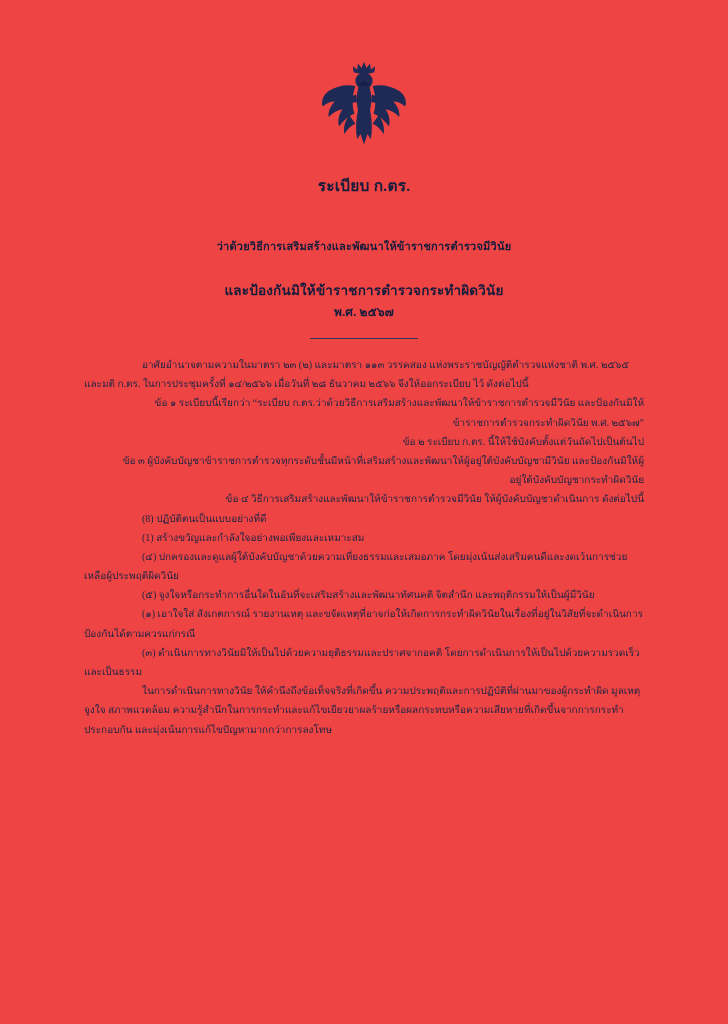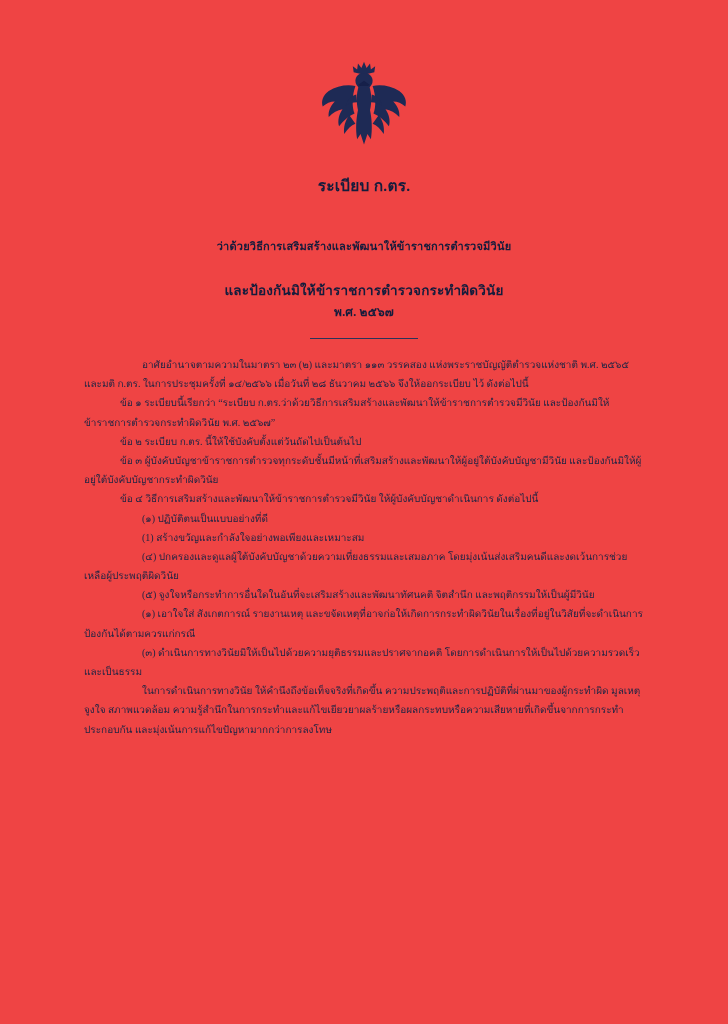--- a/index.html
+++ b/index.html
@@ -59,20 +59,21 @@
   }
   .p {
     margin: 0 0 0 0;
     text-indent: 0;
   }
   .p.indent-first {
     text-indent: 58px;
   }
   .p.item {
     text-indent: 36px;
+    text-align: right;
   }
   .p.sub {
     text-indent: 58px;
   }
 </style>
 </head>
 <body>
 
 <div class="page">
 
@@ -111,21 +112,21 @@
   </div>
 
   <div class="rule"></div>
 
   <div class="body-text">
     <p class="p indent-first">อาศัยอำนาจตามความในมาตรา ๒๓ (๒) และมาตรา ๑๑๓ วรรคสอง แห่งพระราชบัญญัติตำรวจแห่งชาติ พ.ศ. ๒๕๖๕ และมติ ก.ตร. ในการประชุมครั้งที่ ๑๔/๒๕๖๖ เมื่อวันที่ ๒๘ ธันวาคม ๒๕๖๖ จึงให้ออกระเบียบ ไว้ ดังต่อไปนี้</p>
     <p class="p item">ข้อ ๑ ระเบียบนี้เรียกว่า “ระเบียบ ก.ตร.ว่าด้วยวิธีการเสริมสร้างและพัฒนาให้ข้าราชการตำรวจมีวินัย และป้องกันมิให้ข้าราชการตำรวจกระทำผิดวินัย พ.ศ. ๒๕๖๗”</p>
     <p class="p item">ข้อ ๒ ระเบียบ ก.ตร. นี้ให้ใช้บังคับตั้งแต่วันถัดไปเป็นต้นไป</p>
     <p class="p item">ข้อ ๓ ผู้บังคับบัญชาข้าราชการตำรวจทุกระดับชั้นมีหน้าที่เสริมสร้างและพัฒนาให้ผู้อยู่ใต้บังคับบัญชามีวินัย และป้องกันมิให้ผู้อยู่ใต้บังคับบัญชากระทำผิดวินัย</p>
     <p class="p item">ข้อ ๔ วิธีการเสริมสร้างและพัฒนาให้ข้าราชการตำรวจมีวินัย ให้ผู้บังคับบัญชาดำเนินการ ดังต่อไปนี้</p>
-    <p class="p sub">(๑) ปฏิบัติตนเป็นแบบอย่างที่ดี</p>
+    <p class="p sub">(8) ปฏิบัติตนเป็นแบบอย่างที่ดี</p>
     <p class="p sub">(1) สร้างขวัญและกำลังใจอย่างพอเพียงและเหมาะสม</p>
     <p class="p sub">(๔) ปกครองและดูแลผู้ใต้บังคับบัญชาด้วยความเที่ยงธรรมและเสมอภาค โดยมุ่งเน้นส่งเสริมคนดีและงดเว้นการช่วยเหลือผู้ประพฤติผิดวินัย</p>
     <p class="p sub">(๕) จูงใจหรือกระทำการอื่นใดในอันที่จะเสริมสร้างและพัฒนาทัศนคติ จิตสำนึก และพฤติกรรมให้เป็นผู้มีวินัย</p>
     <p class="p sub">(๑) เอาใจใส่ สังเกตการณ์ รายงานเหตุ และขจัดเหตุที่อาจก่อให้เกิดการกระทำผิดวินัยในเรื่องที่อยู่ในวิสัยที่จะดำเนินการป้องกันได้ตามควรแก่กรณี</p>
     <p class="p sub">(๓) ดำเนินการทางวินัยมิให้เป็นไปด้วยความยุติธรรมและปราศจากอคติ โดยการดำเนินการให้เป็นไปด้วยความรวดเร็ว และเป็นธรรม</p>
     <p class="p indent-first">ในการดำเนินการทางวินัย ให้คำนึงถึงข้อเท็จจริงที่เกิดขึ้น ความประพฤติและการปฏิบัติที่ผ่านมาของผู้กระทำผิด มูลเหตุจูงใจ สภาพแวดล้อม ความรู้สำนึกในการกระทำและแก้ไขเยียวยาผลร้ายหรือผลกระทบหรือความเสียหายที่เกิดขึ้นจากการกระทำประกอบกัน และมุ่งเน้นการแก้ไขปัญหามากกว่าการลงโทษ</p>
   </div>
 
 </div>
 

